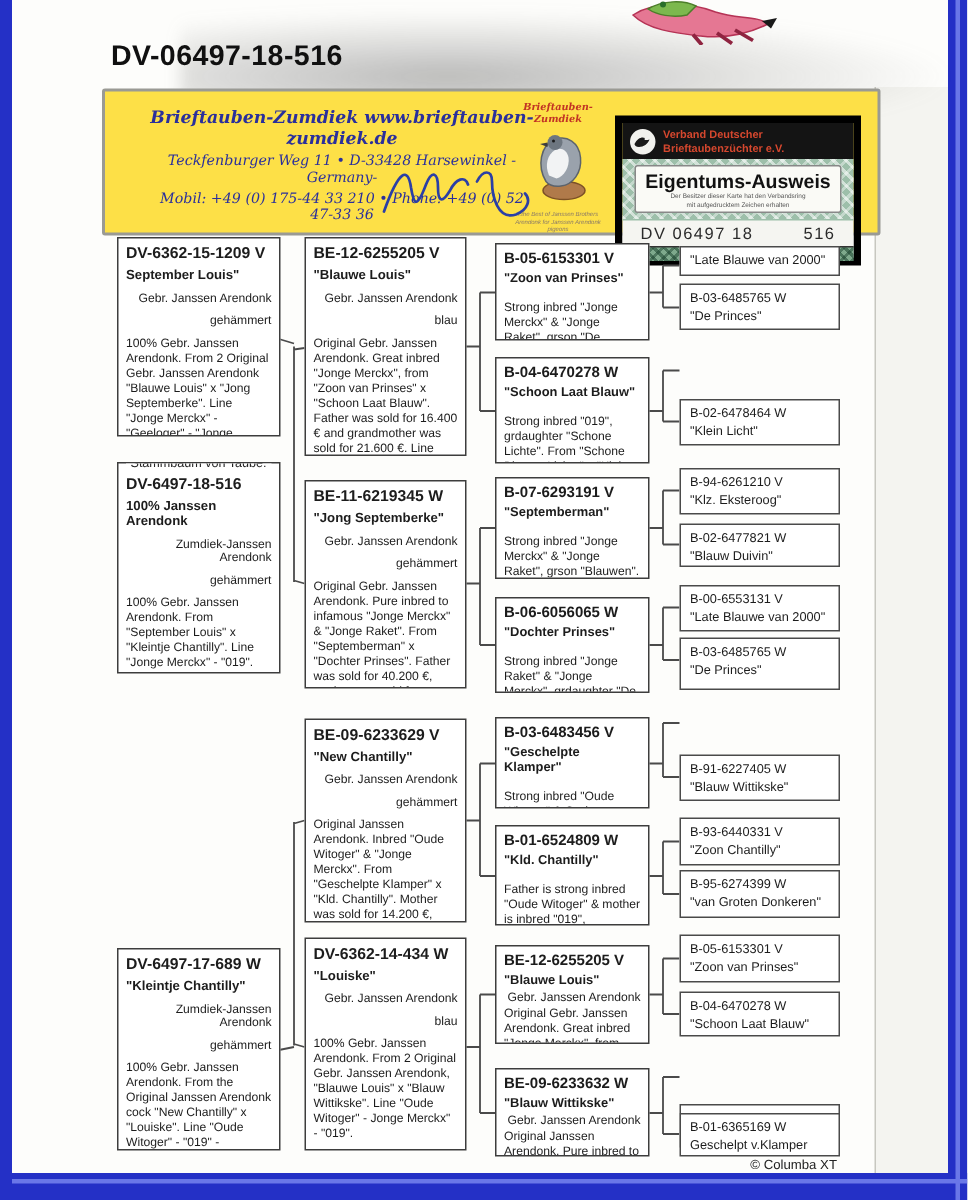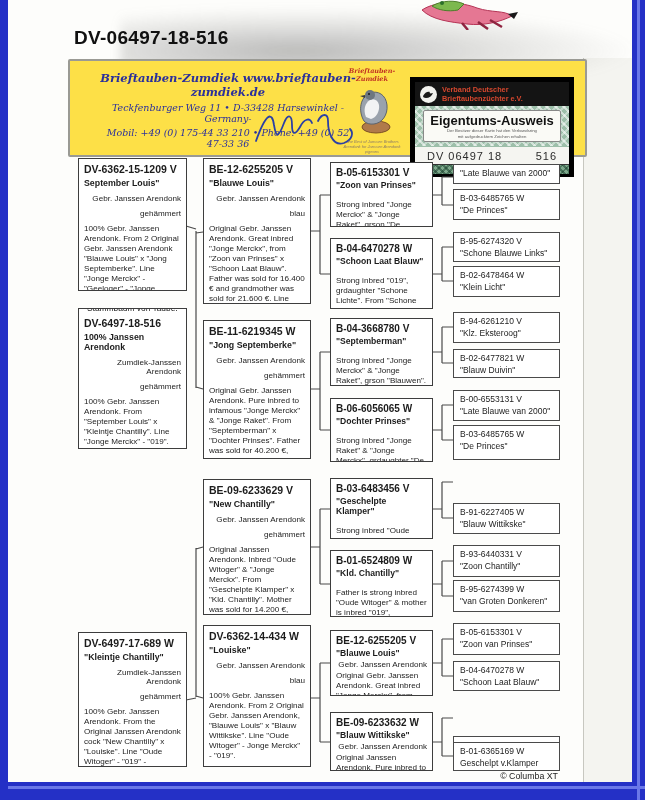--- a/index.html
+++ b/index.html
@@ -228,21 +228,21 @@
     <div class="pid">B-05-6153301 V</div>
     <div class="pname">"Zoon van Prinses"</div>
     <div class="pbody">Strong inbred "Jonge Merckx" &amp; "Jonge Raket", grson "De Klamper" &amp; "Schoon Licht".</div>
   </div>
   <div class="pbox g3" style="left:330px;top:238px;width:91px;height:61px;">
     <div class="pid">B-04-6470278 W</div>
     <div class="pname">"Schoon Laat Blauw"</div>
     <div class="pbody">Strong inbred "019", grdaughter "Schone Lichte". From "Schone Blauwe Lichte" x "Klein Licht".</div>
   </div>
   <div class="pbox g3" style="left:330px;top:318px;width:91px;height:58px;">
-    <div class="pid">B-04-3668780 V</div>
+    <div class="pid">B-07-6293191 V</div>
     <div class="pname">"Septemberman"</div>
     <div class="pbody">Strong inbred "Jonge Merckx" &amp; "Jonge Raket", grson "Blauwen".</div>
   </div>
   <div class="pbox g3" style="left:330px;top:398px;width:91px;height:54px;">
     <div class="pid">B-06-6056065 W</div>
     <div class="pname">"Dochter Prinses"</div>
     <div class="pbody">Strong inbred "Jonge Raket" &amp; "Jonge Merckx", grdaughter "De Klamper".</div>
   </div>
   <div class="pbox g3" style="left:330px;top:478px;width:91px;height:51px;">
     <div class="pid">B-03-6483456 V</div>
@@ -267,24 +267,20 @@
     <div class="pbody">Original Janssen Arendonk. Pure inbred to marvel "Witoger van 65". From "Blauwen van Schoon</div>
   </div>
 
   <div class="g4box" style="left:453px;top:164px;width:93px;height:13px;">
     <div class="g4name" style="margin-top:0;">"Late Blauwe van 2000"</div>
   </div>
   <div class="g4box" style="left:453px;top:189px;width:93px;height:24px;">
     <div class="g4id">B-03-6485765 W</div>
     <div class="g4name">"De Princes"</div>
   </div>
-  <div class="g4box" style="left:453px;top:232px;width:93px;height:23px;">
-    <div class="g4id">B-95-6274320 V</div>
-    <div class="g4name">"Schone Blauwe Links"</div>
-  </div>
   <div class="g4box" style="left:453px;top:266px;width:93px;height:24px;">
     <div class="g4id">B-02-6478464 W</div>
     <div class="g4name">"Klein Licht"</div>
   </div>
   <div class="g4box" style="left:453px;top:312px;width:93px;height:24px;">
     <div class="g4id">B-94-6261210 V</div>
     <div class="g4name">"Klz. Eksteroog"</div>
   </div>
   <div class="g4box" style="left:453px;top:349px;width:93px;height:22px;">
     <div class="g4id">B-02-6477821 W</div>

